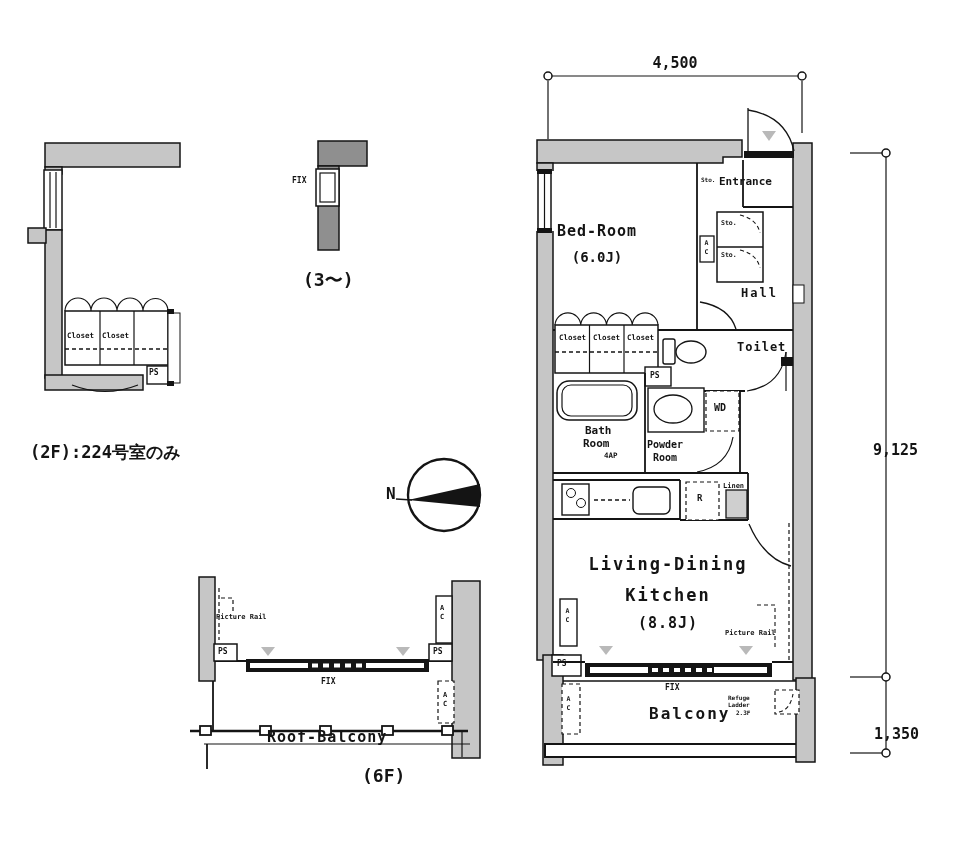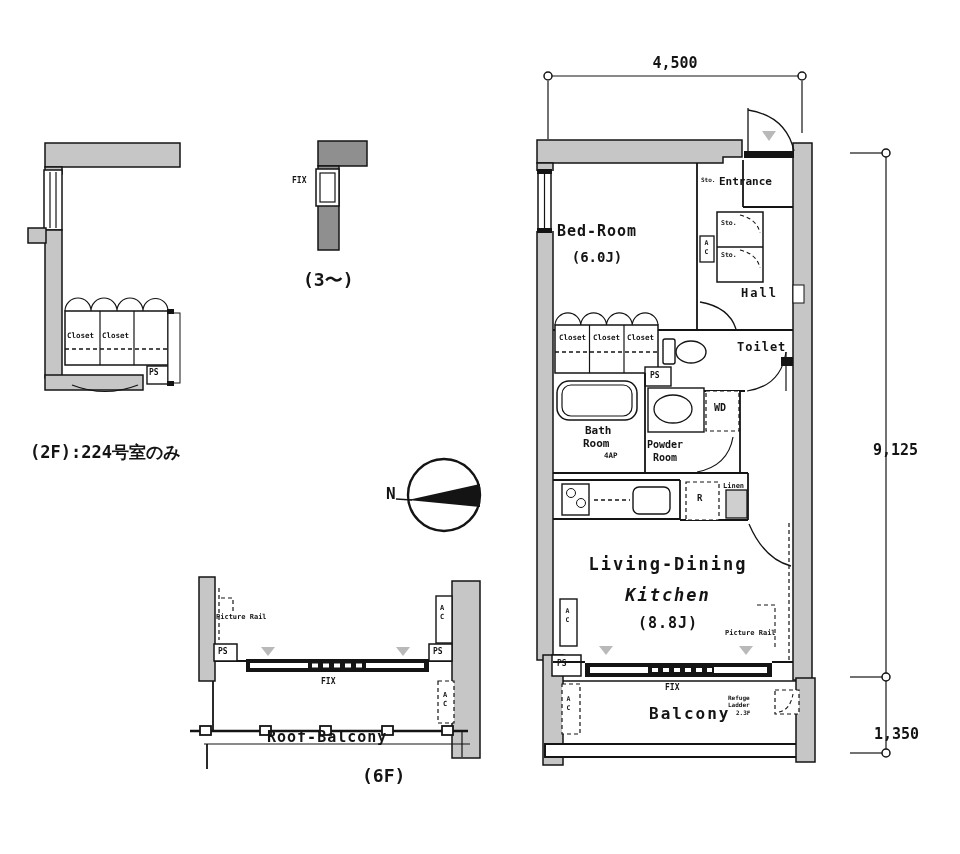--- a/index.html
+++ b/index.html
@@ -242,21 +242,21 @@
 <span class="lbl" style="left:714px;top:403px;font-size:10px;">WD</span>
 <span class="lbl" style="left:585px;top:425px;font-size:11px;">Bath</span>
 <span class="lbl" style="left:583px;top:438px;font-size:11px;">Room</span>
 <span class="lbl" style="left:604px;top:452px;font-size:7.5px;">4AP</span>
 <span class="lbl" style="left:647px;top:440px;font-size:10px;">Powder</span>
 <span class="lbl" style="left:653px;top:453px;font-size:10px;">Room</span>
 <span class="lbl" style="left:723px;top:483px;font-size:7px;">Linen</span>
 <span class="lbl" style="left:697px;top:494px;font-size:9px;">R</span>
 
 <span class="lbl c ls2" style="left:668px;top:556px;font-size:17px;">Living-Dining</span>
-<span class="lbl c ls2" style="left:668px;top:587px;font-size:17px;font-style:italic;">Kitchen</span>
+<span class="lbl c ls2" style="left:668px;top:587px;font-size:17px;">Kitchen</span>
 <span class="lbl c ls1" style="left:668px;top:616px;font-size:15px;">(8.8J)</span>
 <span class="lbl" style="left:725px;top:630px;font-size:7px;">Picture Rail</span>
 <span class="lbl v" style="left:564px;top:607px;font-size:6.5px;">AC</span>
 <span class="lbl" style="left:557px;top:660px;font-size:8px;">PS</span>
 <span class="lbl" style="left:665px;top:684px;font-size:8px;">FIX</span>
 
 <span class="lbl ls2" style="left:629px;top:706px;font-size:16px;padding-left:20px;">Balcony</span>
 <span class="lbl" style="left:728px;top:695px;font-size:6px;">Refuge</span>
 <span class="lbl" style="left:728px;top:702px;font-size:6px;">Ladder</span>
 <span class="lbl" style="left:736px;top:710px;font-size:6px;">2.3F</span>

